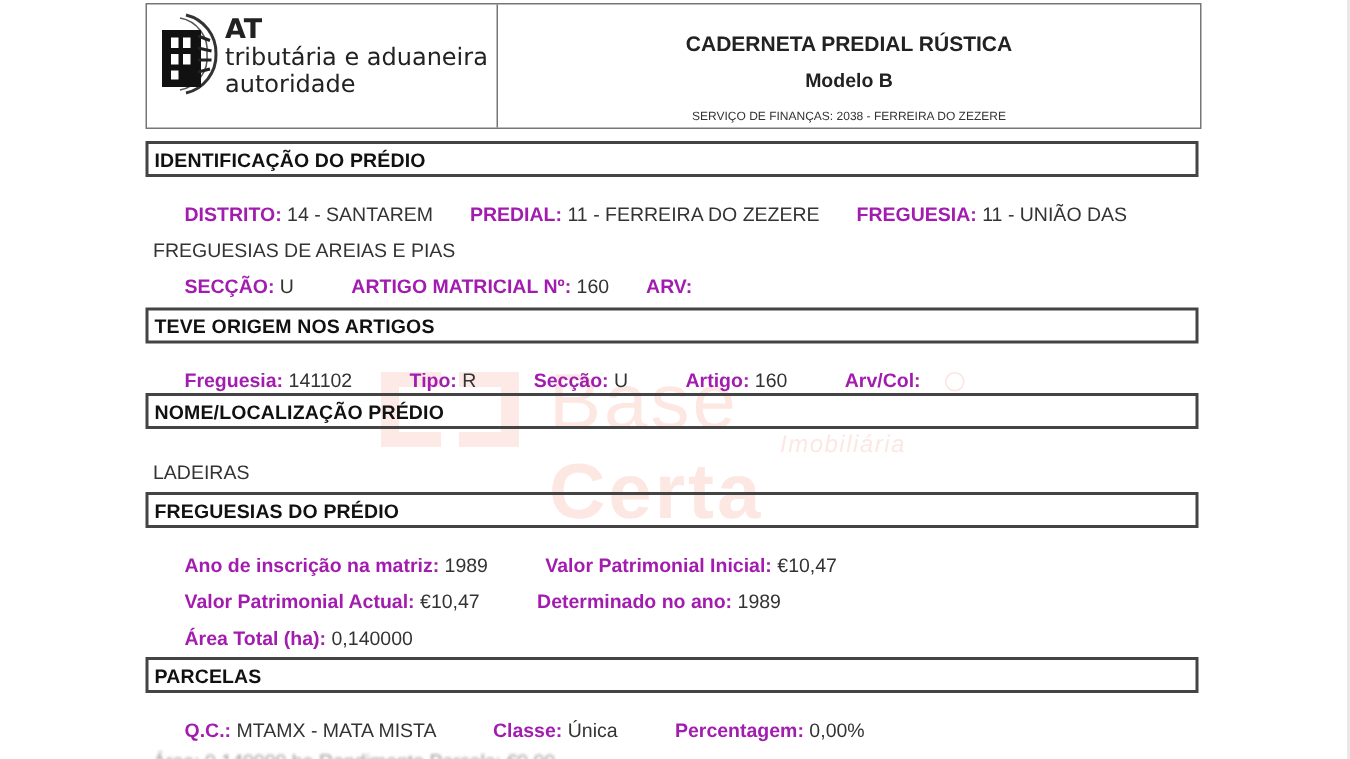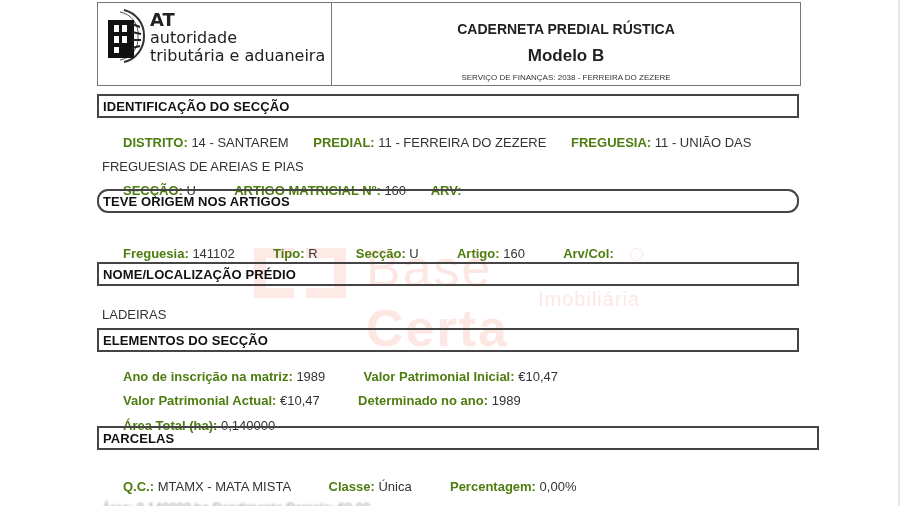--- a/index.html
+++ b/index.html
@@ -6,32 +6,32 @@
   body { width:900px; height:506px; overflow:hidden; position:relative; font-family:"Liberation Sans", sans-serif; color:#222; }
   .edge { position:absolute; right:0; top:0; width:2px; height:506px; background:#e8e8e8; }
   .header { position:absolute; left:97px; top:2px; width:702px; height:82px; border:1px solid #777; display:flex;justify-content:center; }
   .logo-cell { width:233px; border-right:1px solid #777; position:relative; }
   .title-cell { flex:1; text-align:center; position:relative; }
   .logo-mark { position:absolute; left:8px; top:5px; width:40px; height:56px; }
   .logo-text { position:absolute; left:52px; top:8px; font-family:"DejaVu Sans", sans-serif; color:#222; line-height:18px; }
   .logo-at { font-weight:bold; font-size:18px; }
   .logo-line { font-size:16px; }
   .doc-title { position:absolute; left:0; right:0; top:18px; font-weight:bold; font-size:14px; }
-  .doc-model { position:absolute; left:0; right:0; top:43px; font-weight:bold; font-size:17px; }
+  .doc-model { position:absolute; left:0; right:0; top:43px; font-weight:bold; font-size:13px; }
   .doc-service { position:absolute; left:0; right:0; top:70px; font-size:8px; color:#333; }
   .doc-service b { font-weight:normal; }
   .sec { position:absolute; left:97px; width:698px; height:20px; border:2px solid #444; box-sizing:content-box; }
   .sec span { position:absolute; left:4px; top:3px; font-weight:bold; font-size:13px; color:#111; letter-spacing:0.1px; }
   .line { position:absolute; left:102px; font-size:13px; color:#333; white-space:nowrap; }
-  .line b { color:#4d7c0f;padding-left:21px; }
+  .line b { color:#a21caf;padding-left:21px; }
   .gap { display:inline-block; width:10px; }
   .watermark { position:absolute; left:248px; top:240px; width:400px; height:70px; pointer-events:none; }
   .wm-text { position:absolute; left:118px; top:-2px; font-size:52px; color:rgba(240,120,100,0.18); letter-spacing:2px; }
   .wm-text b { font-weight:bold; }
-  .wm-sub { position:absolute; left:290px; top:48px; font-size:20px; color:rgba(240,120,100,0.18); letter-spacing:1px; }
+  .wm-sub { position:absolute; left:272px; top:48px; font-size:16px; color:rgba(240,120,100,0.18); letter-spacing:1px;font-style:italic; }
   .wm-reg { position:absolute; left:382px; top:8px; width:11px; height:11px; border:1px solid rgba(240,120,100,0.2); border-radius:50%; }
   .wm-icon { position:absolute; left:2px; top:4px; width:100px; height:58px; }
   .cut { position:absolute; left:102px; top:500px; font-size:13px; color:#999; filter:blur(1px); }
 </style>
 </head>
 <body>
 
 <div class="edge"></div>
 
 <div class="header">
@@ -42,22 +42,22 @@
       <rect x="2" y="12" width="26" height="38" fill="#111"></rect>
       <rect x="8" y="17" width="5" height="7" fill="#fff"></rect>
       <rect x="16" y="17" width="5" height="7" fill="#fff"></rect>
       <rect x="8" y="28" width="5" height="7" fill="#fff"></rect>
       <rect x="16" y="28" width="5" height="7" fill="#fff"></rect>
       <rect x="8" y="39" width="5" height="6" fill="#fff"></rect>
       <path d="M26 16 l8 3 M26 24 l9 2 M26 32 l9 0 M26 40 l8 -2" stroke="#222" stroke-width="2"></path>
     </svg>
     <div class="logo-text">
       <div class="logo-at">AT</div>
+      <div class="logo-line">tributária e aduaneira</div>
       <div class="logo-line">autoridade</div>
-      <div class="logo-line">tributária e aduaneira</div>
     </div>
   </div>
   <div class="title-cell">
     <div class="doc-title">CADERNETA PREDIAL RÚSTICA</div>
     <div class="doc-model">Modelo B</div>
     <div class="doc-service">
       <b>SERVIÇO DE FINANÇAS:</b>
       <span>2038 - FERREIRA DO ZEZERE</span>
     </div>
   </div>
@@ -70,21 +70,21 @@
   </svg>
   <div class="wm-text">
     <span>Base</span>
     <b>Certa</b>
   </div>
   <div class="wm-reg"></div>
   <div class="wm-sub">Imobiliária</div>
 </div>
 
 <div class="sec" style="top:94px;">
-  <span>IDENTIFICAÇÃO DO SECÇÃO</span>
+  <span>IDENTIFICAÇÃO DO PRÉDIO</span>
 </div>
 <div class="line" style="top:135px;">
   <b>DISTRITO:</b>
   <span>14 - SANTAREM</span>
   <b>PREDIAL:</b>
   <span>11 - FERREIRA DO ZEZERE</span>
   <b>FREGUESIA:</b>
   <span>11 - UNIÃO DAS</span>
 </div>
 <div class="line" style="top:159px;">
@@ -92,21 +92,21 @@
 </div>
 <div class="line" style="top:183px;">
   <b>SECÇÃO:</b>
   <span>U</span>
   <span class="gap"></span>
   <b>ARTIGO MATRICIAL Nº:</b>
   <span>160</span>
   <b>ARV:</b>
 </div>
 
-<div class="sec" style="top:189px;border-radius:11px;">
+<div class="sec" style="top:205px;">
   <span>TEVE ORIGEM NOS ARTIGOS</span>
 </div>
 <div class="line" style="top:246px;">
   <b>Freguesia:</b>
   <span>141102</span>
   <span class="gap"></span>
   <b>Tipo:</b>
   <span>R</span>
   <span class="gap"></span>
   <b>Secção:</b>
@@ -119,42 +119,42 @@
 </div>
 
 <div class="sec" style="top:262px;">
   <span>NOME/LOCALIZAÇÃO PRÉDIO</span>
 </div>
 <div class="line" style="top:307px;">
   <span>LADEIRAS</span>
 </div>
 
 <div class="sec" style="top:328px;">
-  <span>ELEMENTOS DO SECÇÃO</span>
+  <span>FREGUESIAS DO PRÉDIO</span>
 </div>
 <div class="line" style="top:369px;">
   <b>Ano de inscrição na matriz:</b>
   <span>1989</span>
   <span class="gap"></span>
   <b>Valor Patrimonial Inicial:</b>
   <span>€10,47</span>
 </div>
 <div class="line" style="top:393px;">
   <b>Valor Patrimonial Actual:</b>
   <span>€10,47</span>
   <span class="gap"></span>
   <b>Determinado no ano:</b>
   <span>1989</span>
 </div>
 <div class="line" style="top:418px;">
   <b>Área Total (ha):</b>
   <span>0,140000</span>
 </div>
 
-<div class="sec" style="top:426px;padding-left:20px;">
+<div class="sec" style="top:438px;">
   <span>PARCELAS</span>
 </div>
 <div class="line" style="top:479px;">
   <b>Q.C.:</b>
   <span>MTAMX - MATA MISTA</span>
   <span class="gap"></span>
   <b>Classe:</b>
   <span>Única</span>
   <span class="gap"></span>
   <b>Percentagem:</b>

